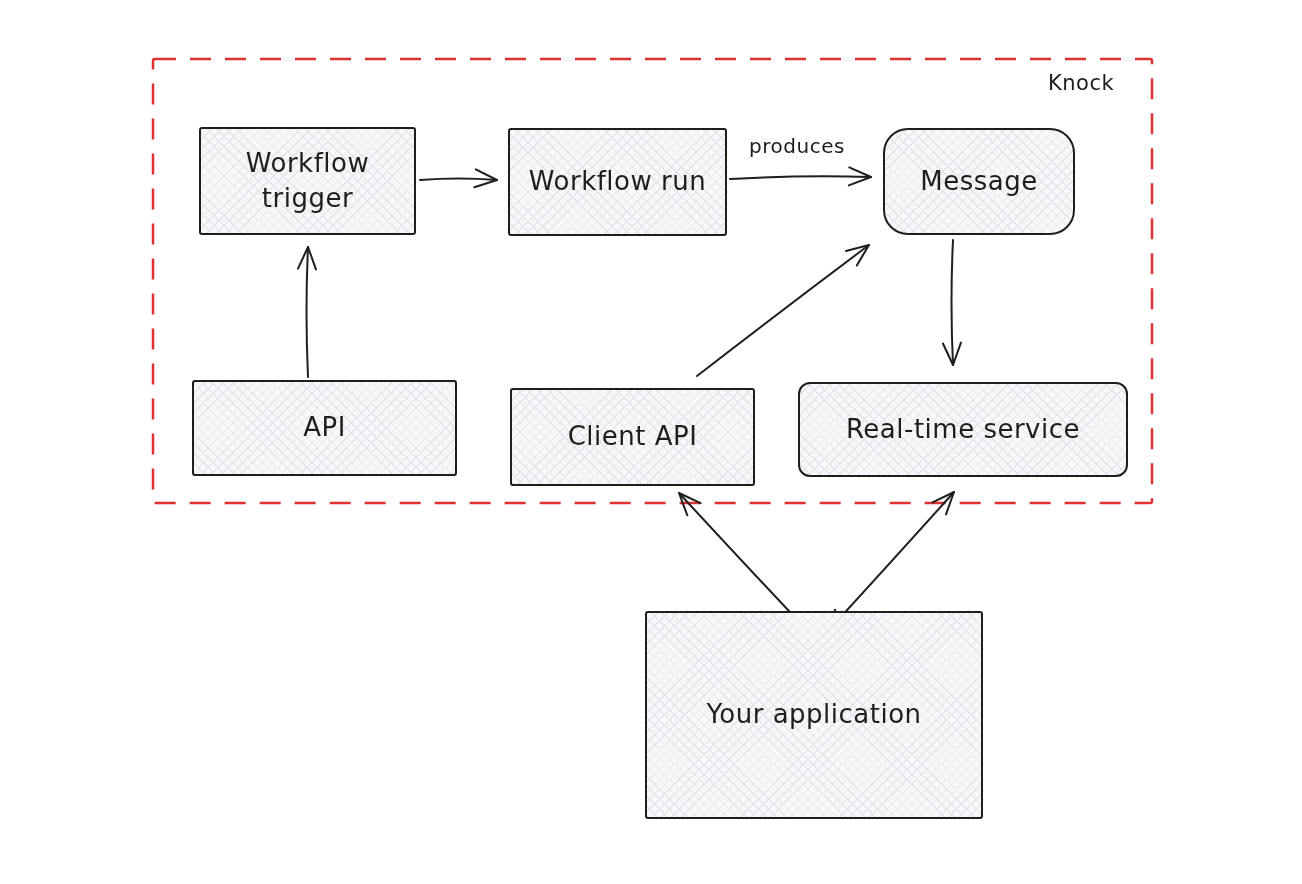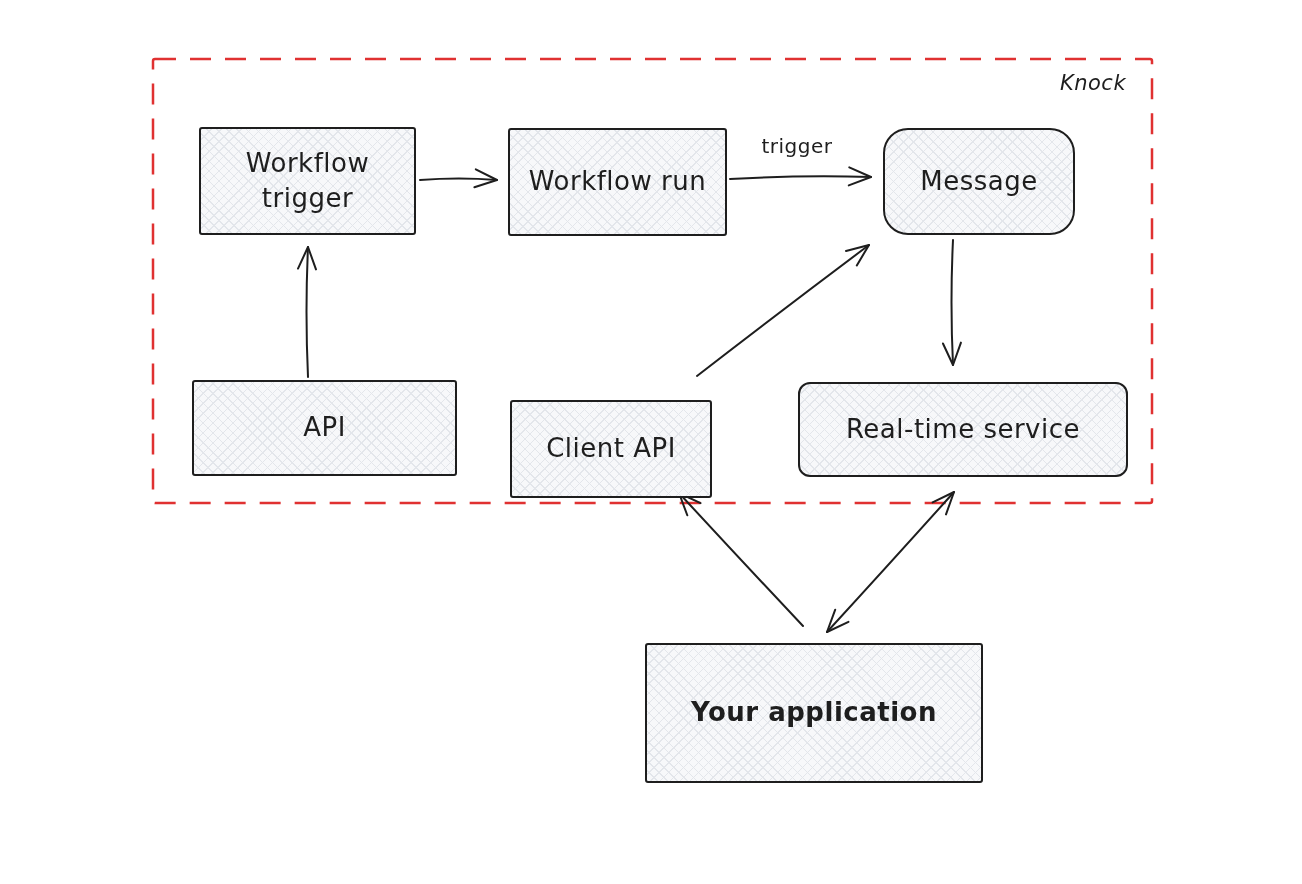--- a/index.html
+++ b/index.html
@@ -40,33 +40,32 @@
     font-size: 26px;
     line-height: 1.35;
     letter-spacing: 0.5px;
     color: #1e1e1e;
     padding: 4px 10px;
   }
   .node-workflow-trigger  { left: 199px; top: 127px; width: 217px; height: 108px; text-align: center; }
   .node-workflow-run      { left: 508px; top: 128px; width: 219px; height: 108px; }
   .node-message           { left: 883px; top: 128px; width: 192px; height: 107px; border-radius: 25px; }
   .node-api               { left: 192px; top: 380px; width: 265px; height:  96px; }
-  .node-client-api        { left: 510px; top: 400px; width: 202px; height:  98px; }
+  .node-client-api        { left: 510px; top: 388px; width: 245px; height:  98px; }
   .node-realtime-service  { left: 798px; top: 382px; width: 330px; height:  95px; border-radius: 12px; }
-  .node-your-application  { left: 645px; top: 643px; width: 338px; height: 140px; font-weight: bold; }
+  .node-your-application  { left: 645px; top: 611px; width: 338px; height: 208px; }
   .boundary-label {
     position: absolute;
     left: 1048px;
     top: 71px;
     width: 90px;
-    text-align: center;
+    text-align: left;
     font-size: 21px;
     letter-spacing: 0.5px;
     color: #1e1e1e;
-    font-style: italic;
   }
   .edge-label-produces {
     position: absolute;
     left: 732px;
     top: 134px;
     width: 130px;
     text-align: center;
     font-size: 20px;
     letter-spacing: 0.5px;
     color: #1e1e1e;
@@ -92,21 +91,21 @@
       <path d="M 308 377 Q 305 312 308 247" marker-end="url(#ah)"></path>
       <path d="M 697 376 Q 785 308 869 245" marker-end="url(#ah)"></path>
       <path d="M 953 240 Q 950 302 953 365" marker-end="url(#ah)"></path>
       <path d="M 803 626 Q 738 557 679 493" marker-end="url(#ah)"></path>
       <path d="M 827 632 Q 893 560 954 492" marker-start="url(#ah)" marker-end="url(#ah)"></path>
     </g>
   </svg>
 
   <div class="boundary-label">Knock</div>
 
-  <div class="edge-label-produces">trigger</div>
+  <div class="edge-label-produces">produces</div>
 
   <div class="node node-workflow-trigger">
     <span>Workflow trigger</span>
   </div>
 
   <div class="node node-workflow-run">
     <span>Workflow run</span>
   </div>
 
   <div class="node node-message">

